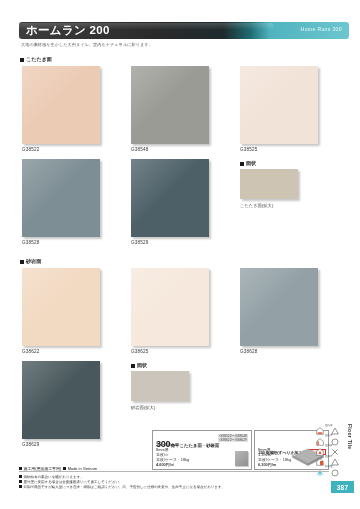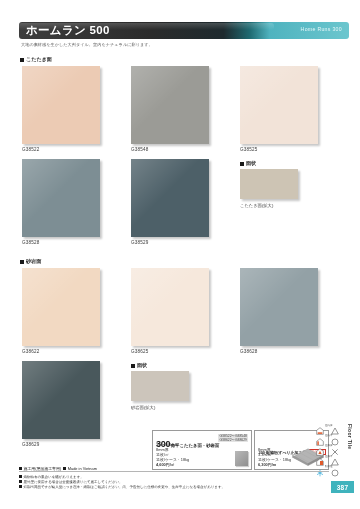--- a/index.html
+++ b/index.html
@@ -180,21 +180,21 @@
     letter-spacing:.3px;
   }
 </style>
 </head>
 <body>
 
 <div id="page">
 
   <div class="header-wrap">
     <div class="header-bar"></div>
-    <div class="header-title">ホームラン 500</div>
+    <div class="header-title">ホームラン 200</div>
     <div class="header-en">Home Runs 300</div>
   </div>
   <div class="header-sub">大地の素材感を生かした大判タイル。室内をナチュラルに彩ります。</div>
 
   <div class="sec-head" style="left:20px; top:56px;">
     <span class="sq"></span><span>こたたき面</span>
   </div>
 
   <div class="tile shine" style="left:22px; top:66px; background:#eccbb4;"></div>
   <div class="code" style="left:22px; top:147px;">G38522</div>

